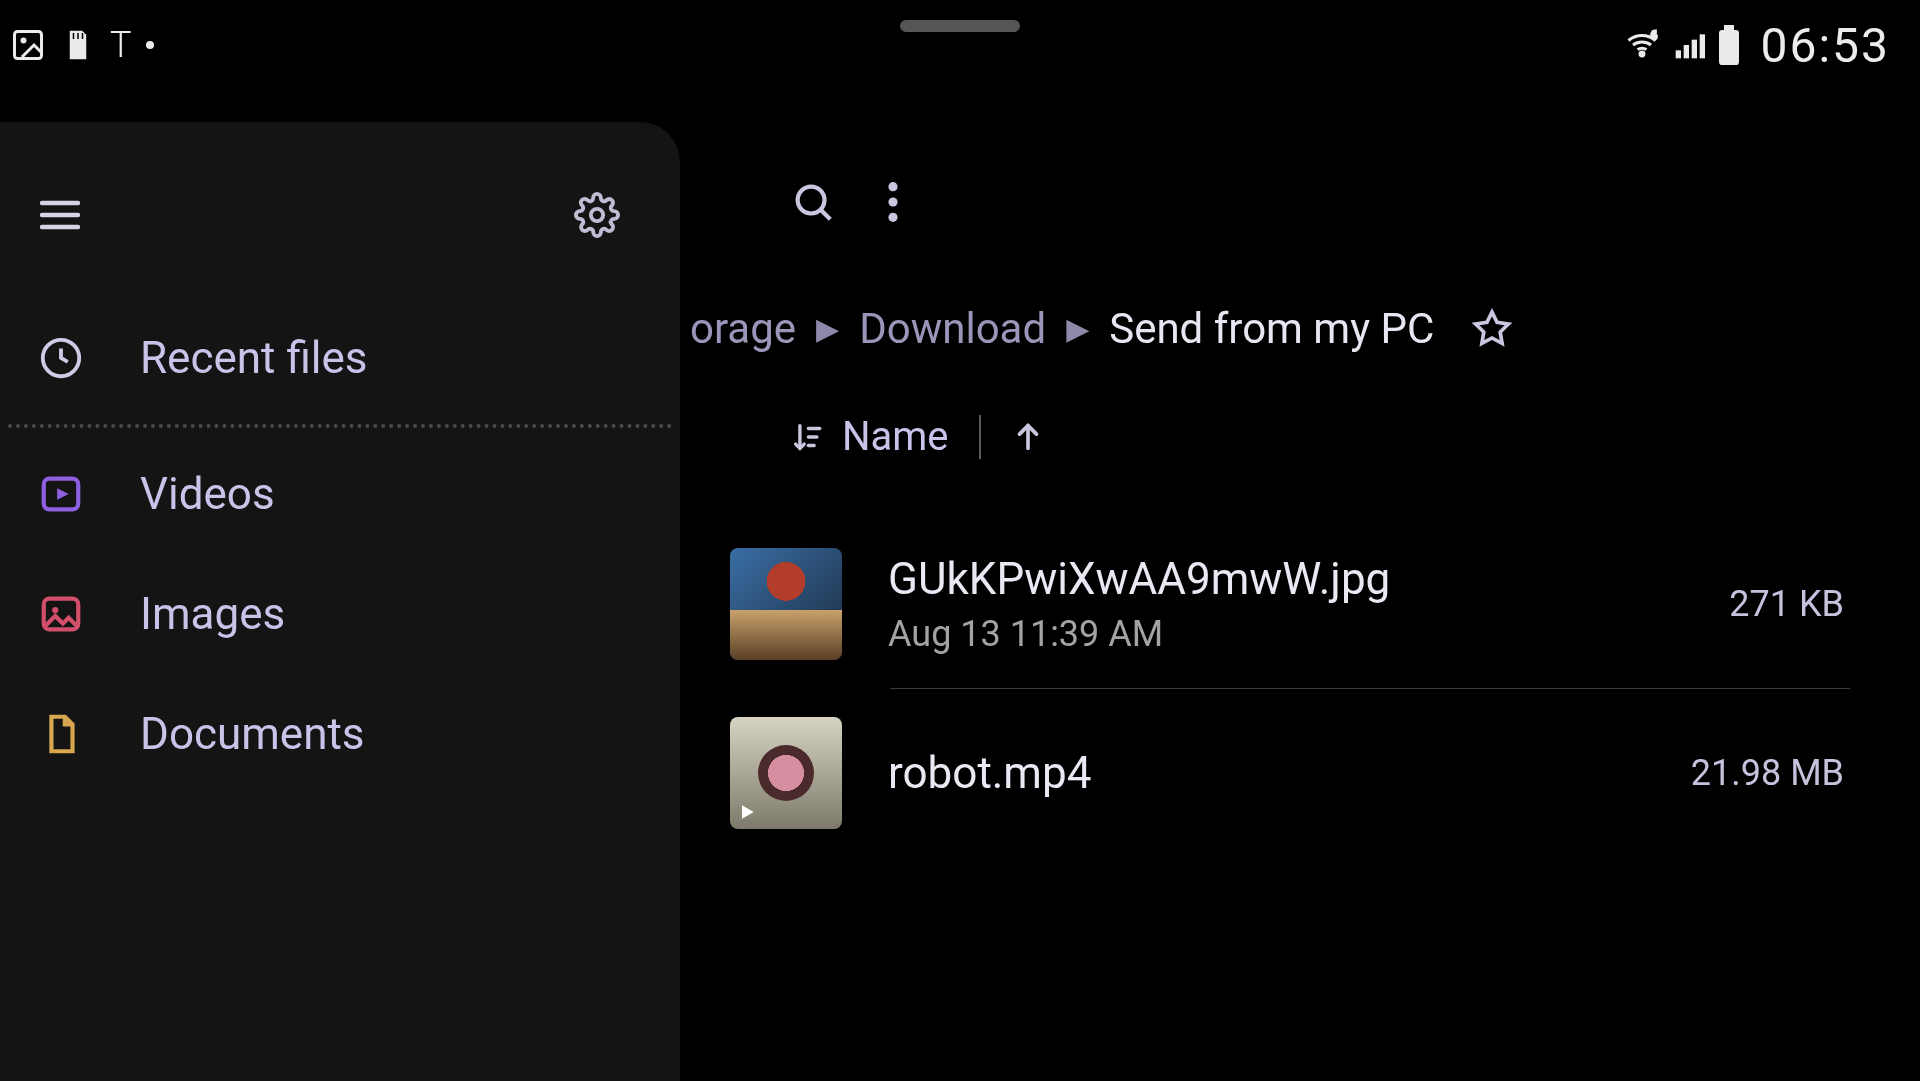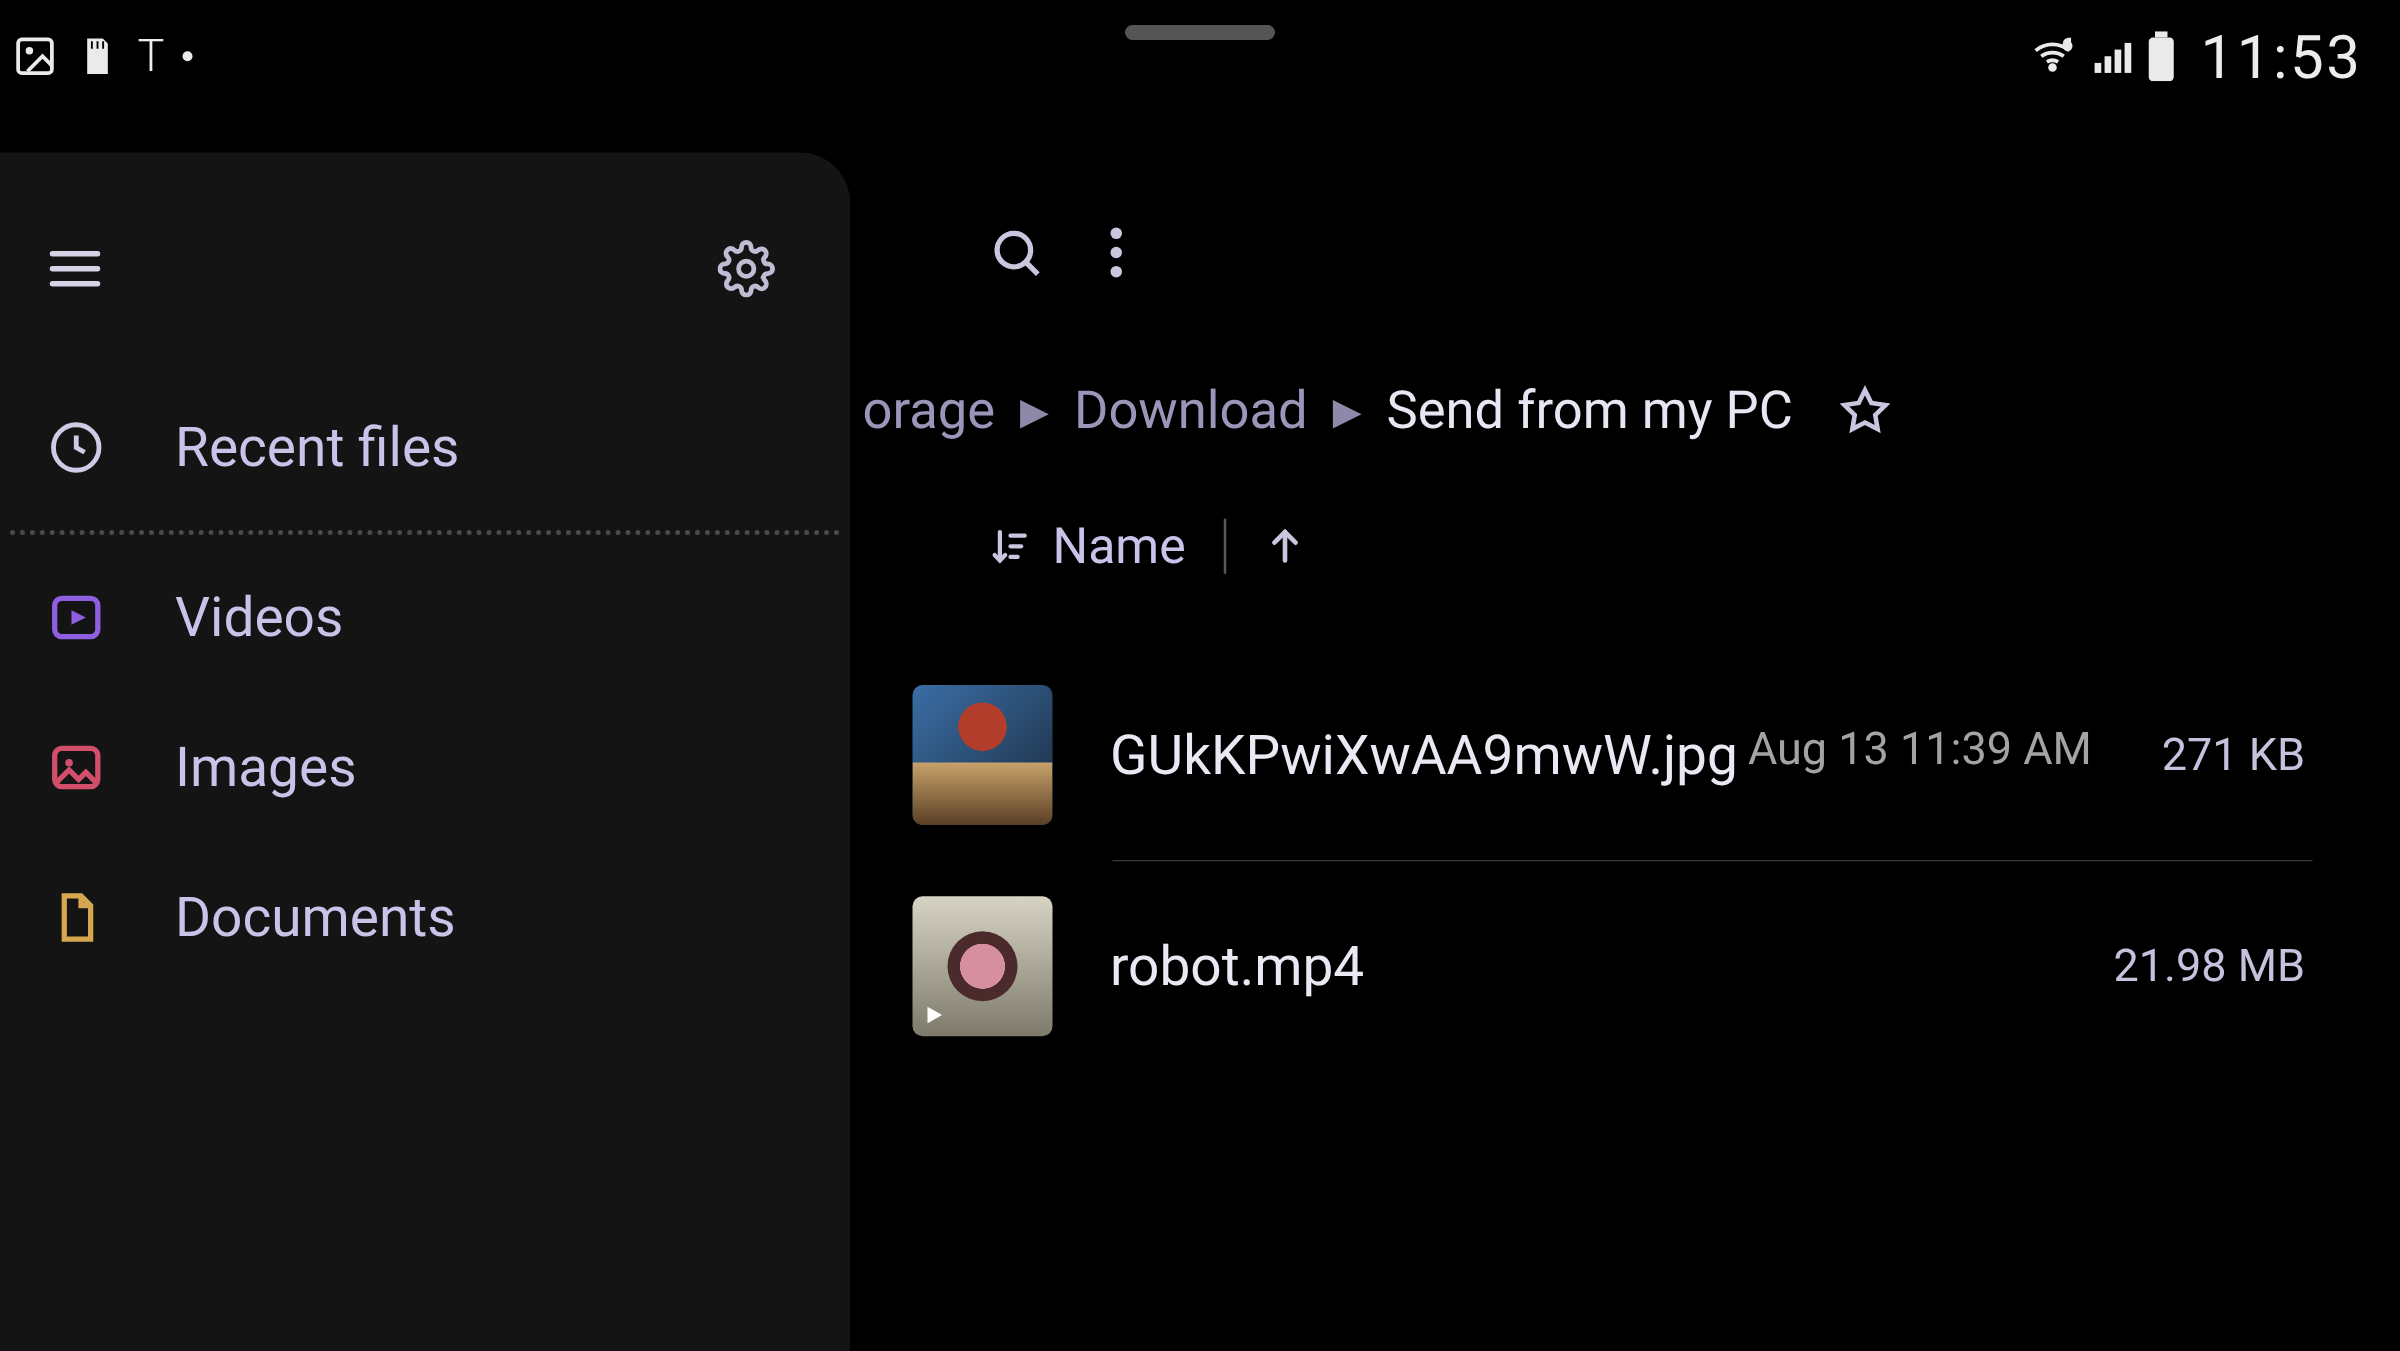--- a/index.html
+++ b/index.html
@@ -161,21 +161,21 @@
   .thumb.video::after{
     content:"";
     position:absolute; left:25%; top:25%; width:50%; height:50%;
     border-radius:50%;
     background: radial-gradient(circle,#d58fa0 0 45%, #4a2a2a 46%);
   }
   .thumb.video .play-badge{
     position:absolute; left:6px; bottom:6px;
     width:22px;height:22px; display:flex;align-items:center;justify-content:center;
   }
-  .file-meta { flex:1; display:flex; flex-direction:row; gap:8px; }
+  .file-meta { flex:1; display:flex; flex-direction:column; gap:8px; }
   .file-name { font-size: 44px; color:#eae8f3; font-weight:400; }
   .file-sub  { font-size: 36px; color:#a3a3a3; }
   .file-size { font-size: 36px; color:#c6c2dd; padding-right:6px; white-space:nowrap; }
 
   
   svg { display:block; }
 </style>
 </head>
 <body>
 
@@ -215,21 +215,21 @@
         <rect x="14" y="8" width="4" height="14"></rect>
           <rect x="20" y="4" width="4" height="18"></rect>
       </svg>
     </span>
     <span>
       <svg width="26" height="40" viewBox="0 0 14 24" fill="#eaeaea">
         <rect x="4" y="0" width="6" height="3"></rect>
           <rect x="1" y="3" width="12" height="21" rx="2"></rect>
       </svg>
     </span>
-    <span class="clock">11:53</span>
+    <span class="clock">06:53</span>
   </div>
 </div>
 
 <div class="app">
 
   <aside class="sidebar">
     <div class="sidebar-top">
       <span>
         <svg width="48" height="48" viewBox="0 0 24 24" stroke="#d6d3e6" stroke-width="2.2" stroke-linecap="round">
           <line x1="3" y1="6" x2="21" y2="6"></line>

